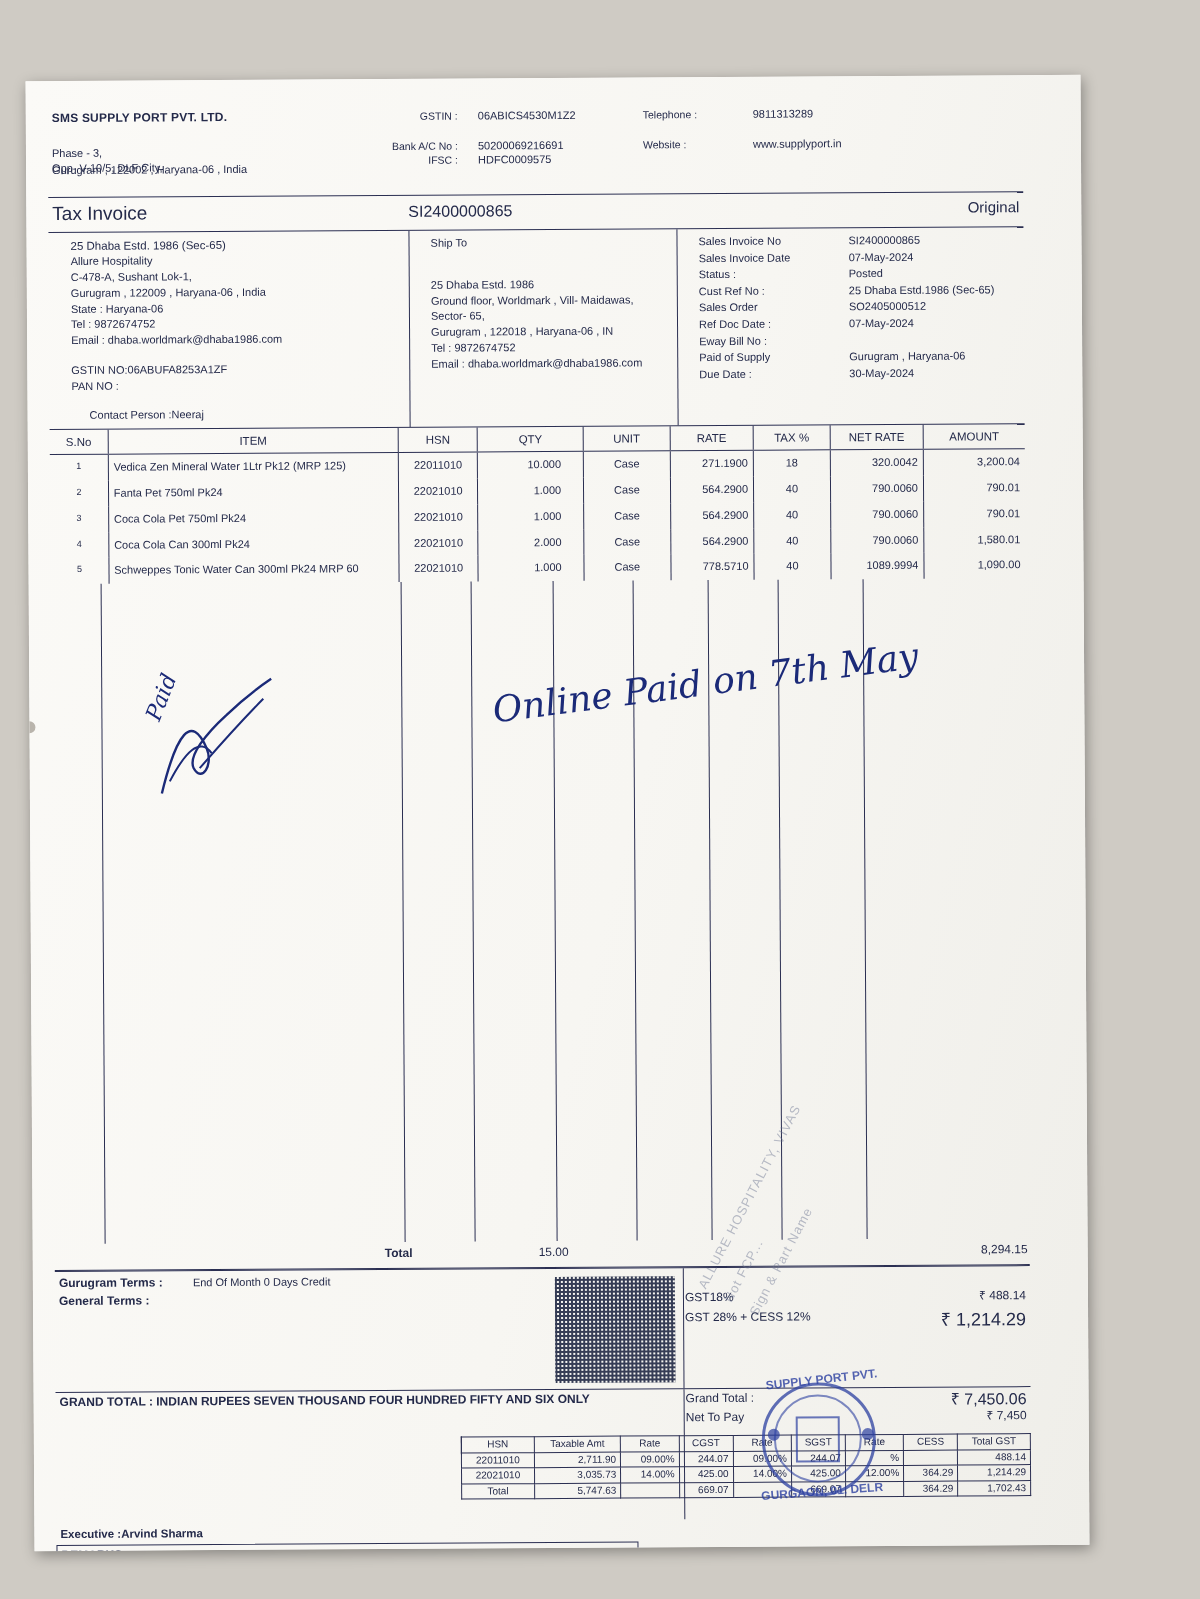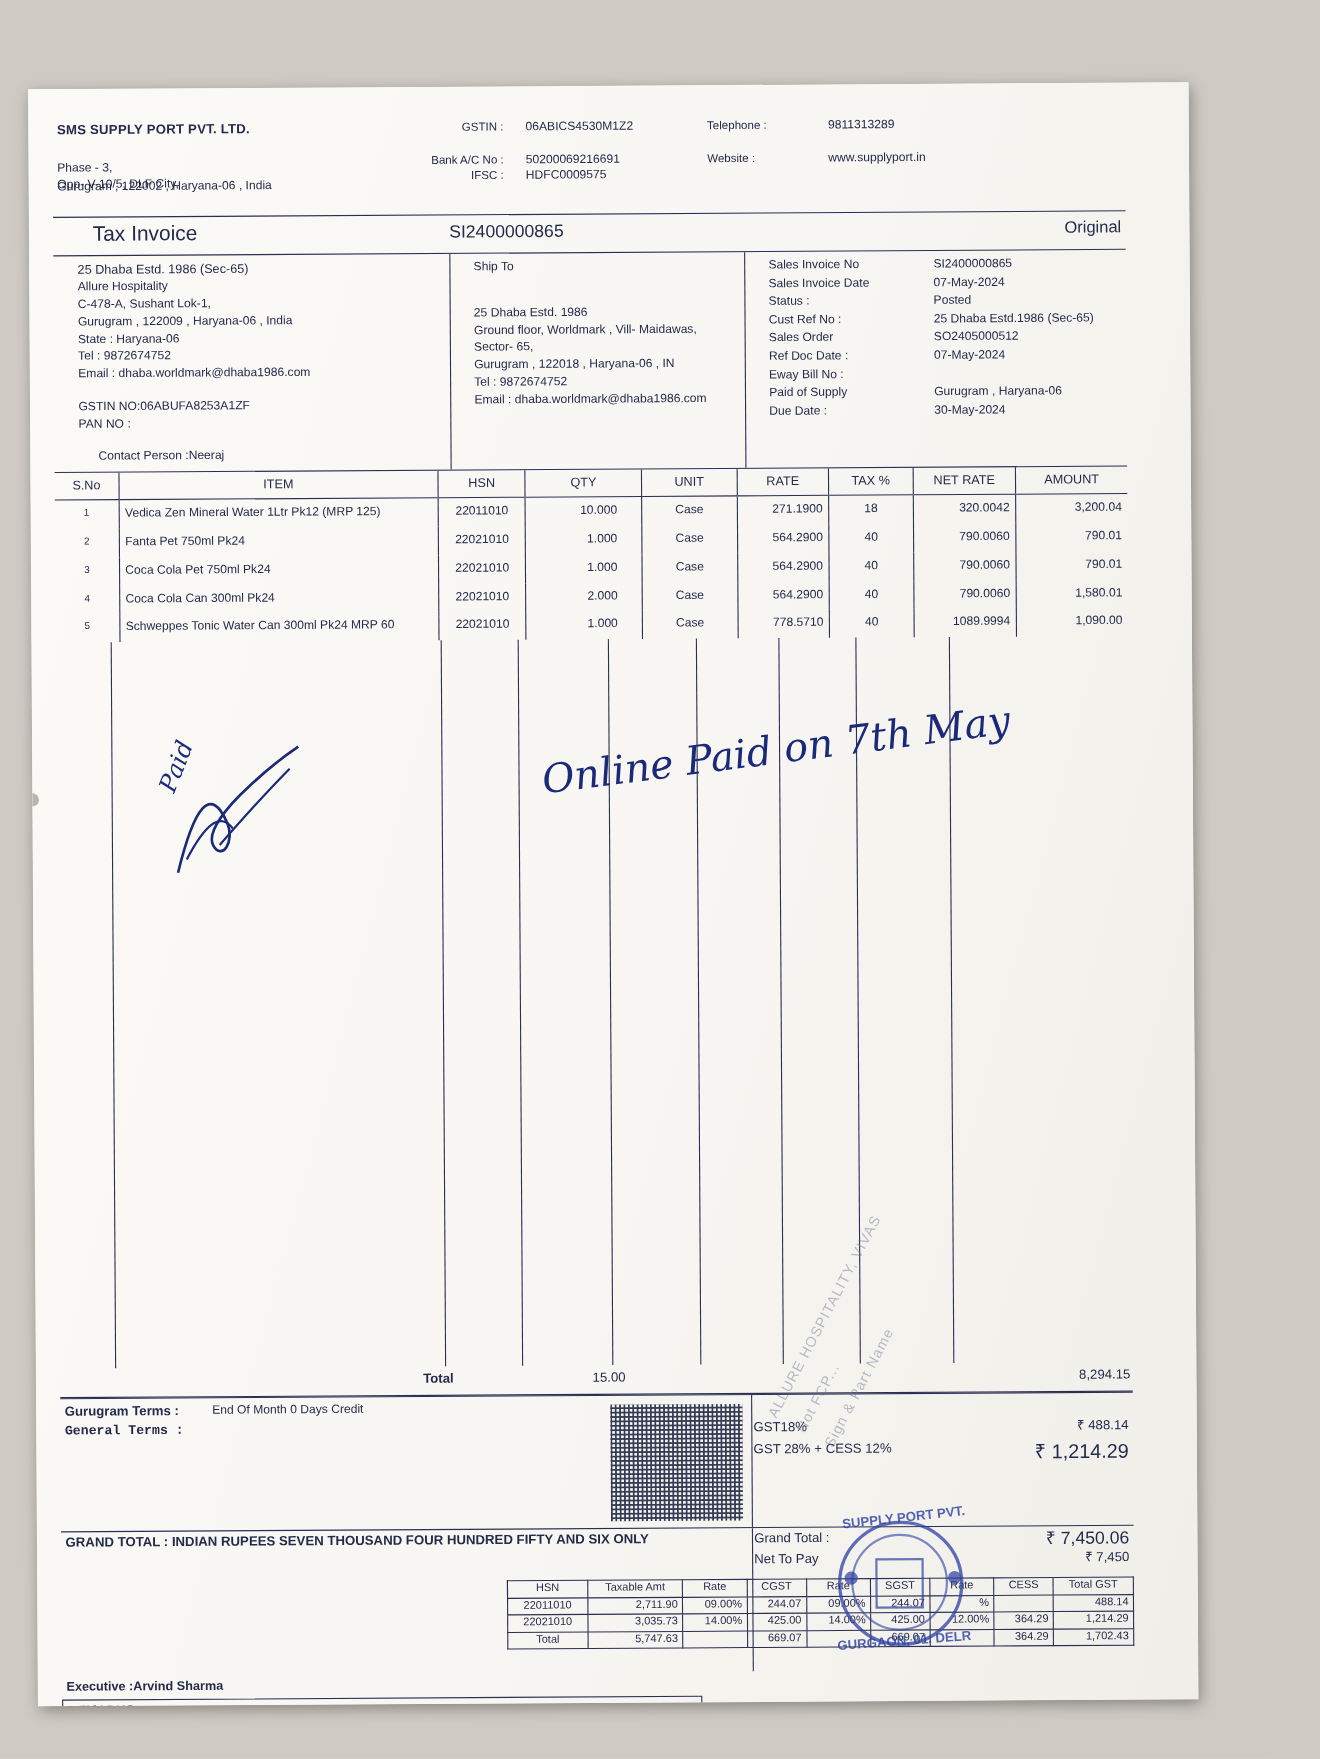--- a/index.html
+++ b/index.html
@@ -42,21 +42,21 @@
   .hdr .v-bank{position:absolute;left:430px;top:31px;}
   .hdr .l-ifsc{position:absolute;left:350px;top:45px;text-align:right;width:60px;}
   .hdr .v-ifsc{position:absolute;left:430px;top:45px;}
   .hdr .l-tel{position:absolute;left:595px;top:1px;}
   .hdr .v-tel{position:absolute;left:705px;top:1px;}
   .hdr .l-web{position:absolute;left:595px;top:31px;}
   .hdr .v-web{position:absolute;left:705px;top:31px;}
 
   .rule{border-top:1px solid #2b2f52;}
   .titlerow{position:relative;height:34px;}
-  .titlerow .ti{position:absolute;left:4px;top:4px;font-size:19px;margin-left:32px;}
+  .titlerow .ti{position:absolute;left:4px;top:4px;font-size:19px;}
   .titlerow .no{position:absolute;left:360px;top:6px;font-size:16px;}
   .titlerow .orig{position:absolute;right:4px;top:6px;font-size:15px;}
 
   
   .parties{position:relative;height:196px;border-top:1px solid #2b2f52;border-bottom:1px solid #2b2f52;}
   .vsep{position:absolute;top:0;bottom:0;width:0;border-left:1px solid #2b2f52;}
   .pbox{position:absolute;top:6px;}
   .pbox div{margin-bottom:2px;}
   .bill{left:22px;width:330px;}
   .ship{left:382px;width:270px;}
@@ -90,21 +90,21 @@
   .body-area{position:relative;height:660px;}
   .totalrow{position:relative;height:26px;border-top:0;font-size:12px;}
   .totalrow .tl{position:absolute;left:330px;top:4px;font-weight:bold;}
   .totalrow .tq{position:absolute;left:432px;top:4px;width:82px;text-align:right;}
   .totalrow .ta{position:absolute;right:2px;top:4px;}
 
   
   .terms{position:relative;height:120px;border-top:1px solid #2b2f52;}
   .terms .pt{position:absolute;left:4px;top:4px;font-weight:bold;font-size:12px;}
   .terms .ptv{position:absolute;left:138px;top:5px;font-weight:normal;}
-  .terms .gt{position:absolute;left:4px;top:22px;font-weight:bold;font-size:12px;font-family:Liberation Mono, monospace;}
+  .terms .gt{position:absolute;left:4px;top:22px;font-weight:bold;font-size:12px;}
   .qr{position:absolute;left:500px;top:8px;width:120px;height:106px;
       background-image:
         repeating-linear-gradient(0deg,#1b2340 0 2px,transparent 2px 4px),
         repeating-linear-gradient(90deg,#1b2340 0 2px,transparent 2px 4px);
       background-size:4px 4px,4px 4px;opacity:.88;}
   .tx1{position:absolute;left:630px;top:22px;font-size:12px;}
   .tx2{position:absolute;left:630px;top:42px;font-size:12px;}
   .tv1{position:absolute;right:4px;top:22px;font-size:12px;}
   .tv2{position:absolute;right:4px;top:42px;font-size:18px;}
 

